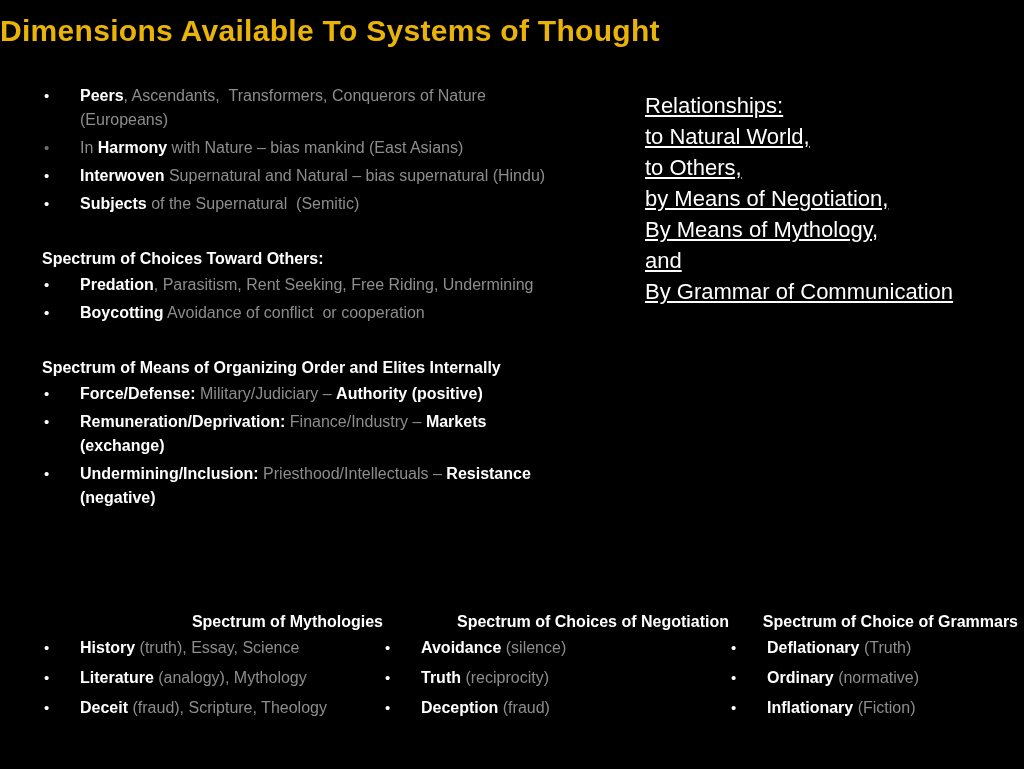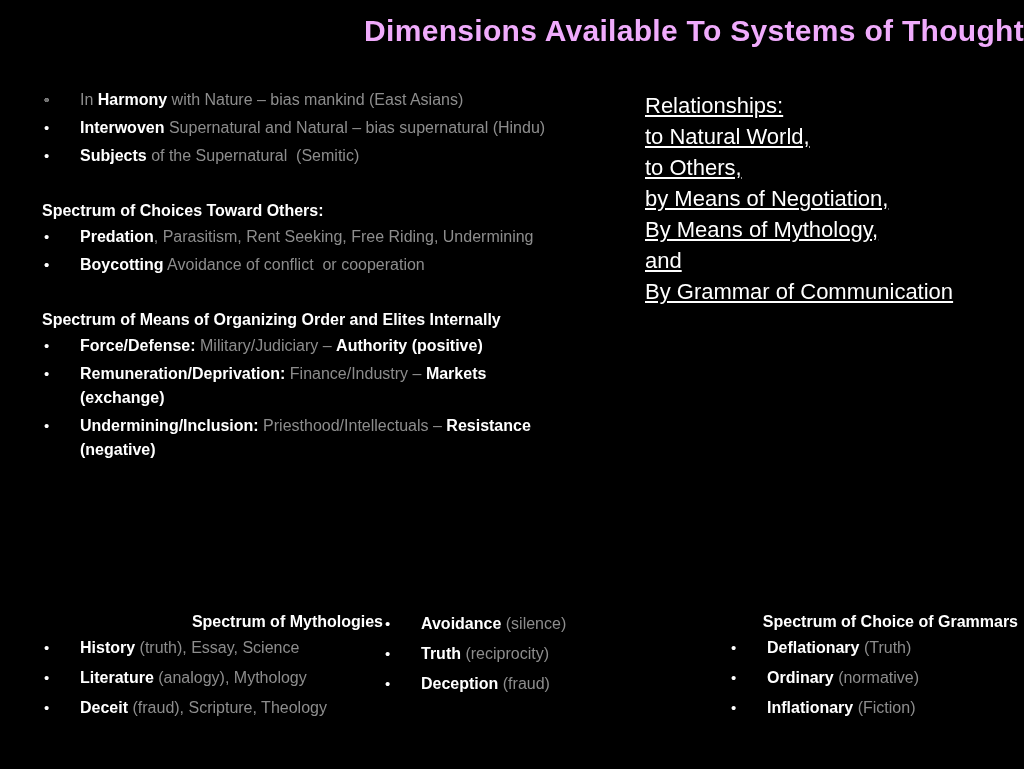--- a/index.html
+++ b/index.html
@@ -10,25 +10,25 @@
     font-family: "Liberation Sans", sans-serif;
     overflow: hidden;
     position: relative;
     color: #ffffff;
   }
   .slide { position: absolute; inset: 0; background: #000; }
 
   .title {
     position: absolute;
     top: 14px; left: 0; width: 100%;
-    text-align: right;
+    text-align: left;
     font-size: 30px;
     font-weight: 700;
     letter-spacing: 0.3px;
-    color: #f0abfc;
+    color: #eab308;
   }
 
   .left-col { position: absolute; left: 42px; top: 84px; width: 590px; }
 
   .sec { margin: 0 0 33px 0; }
   .sec-heading {
     font-size: 16px; font-weight: 700;
     line-height: 20px;
     margin: 0 0 4px 0;
     color: #ffffff;
@@ -80,20 +80,21 @@
 <div class="slide">
 
   <div class="title">Dimensions Available To Systems of Thought</div>
 
   <div class="left-col">
 
     <div class="sec">
       <ul class="blist">
         <li class="bitem">
           <span class="bullet" data-color="white">•</span>
+          <span class="btext"><span class="seg wb">Peers</span><span class="seg g">, Ascendants, &nbsp;Transformers, Conquerors of Nature</span><br><span class="seg g">(Europeans)</span></span>
         </li>
         <li class="bitem">
           <span class="bullet" data-color="gray">•</span>
           <span class="btext"><span class="seg g">In </span><span class="seg wb">Harmony</span><span class="seg g"> with Nature – bias mankind (East Asians)</span></span>
         </li>
         <li class="bitem">
           <span class="bullet" data-color="white">•</span>
           <span class="btext"><span class="seg wb">Interwoven</span><span class="seg g"> Supernatural and Natural – bias supernatural (Hindu)</span></span>
         </li>
         <li class="bitem">
@@ -164,20 +165,21 @@
           <span class="btext"><span class="seg wb">Literature</span><span class="seg g"> (analogy), Mythology</span></span>
         </li>
         <li class="bitem">
           <span class="bullet" data-color="white">•</span>
           <span class="btext"><span class="seg wb">Deceit</span><span class="seg g"> (fraud), Scripture, Theology</span></span>
         </li>
       </ul>
     </div>
 
     <div class="bottom-col bcol-2 sec">
+      <h2 class="sec-heading">Spectrum of Choices of Negotiation</h2>
       <ul class="blist">
         <li class="bitem">
           <span class="bullet" data-color="white">•</span>
           <span class="btext"><span class="seg wb">Avoidance</span><span class="seg g"> (silence)</span></span>
         </li>
         <li class="bitem">
           <span class="bullet" data-color="white">•</span>
           <span class="btext"><span class="seg wb">Truth</span><span class="seg g"> (reciprocity)</span></span>
         </li>
         <li class="bitem">

